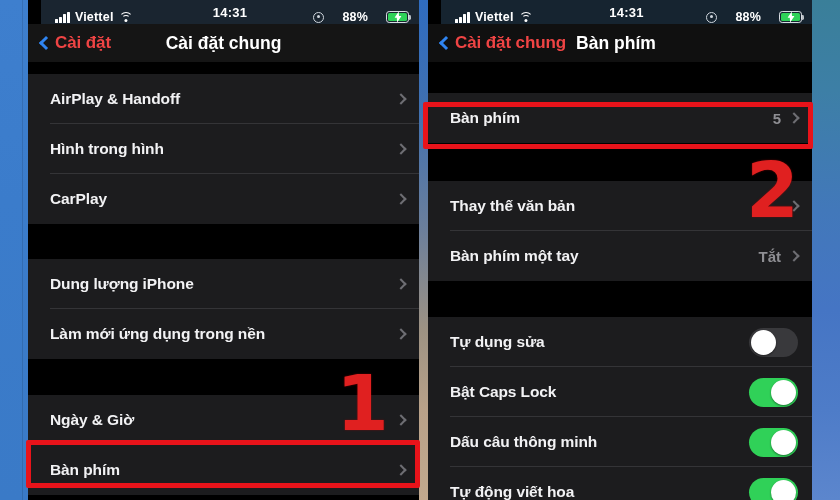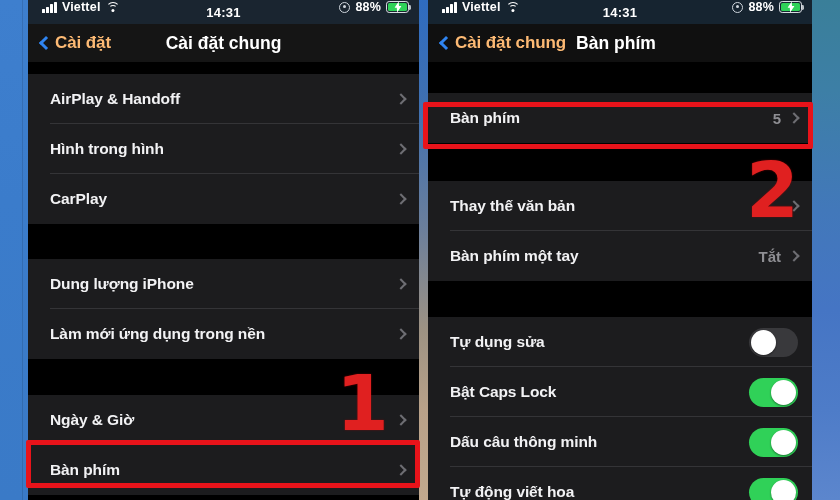--- a/index.html
+++ b/index.html
@@ -41,33 +41,34 @@
     overflow: hidden;
   }
   .phone.left  { left: 28px;  width: 391px; }
   .phone.right { left: 428px; width: 384px; }
 
   
   .statusbar {
     position: relative;
     height: 24px;
     background: #1a2530;
-    display: flex; align-items: flex-start;
+    display: flex; align-items: flex-end;
     padding: 0 10px 0 14px;
     color: #fff;
+    margin-left: 13px;
   }
   .phone.right .statusbar { background: #162430; }
   .sb-left { display: flex; align-items: center; gap: 5px; }
   .sb-center {
     position: absolute; left: 0; right: 0; top: 0; height: 24px;
     display: flex; align-items: center; justify-content: center;
     pointer-events: none;
   }
   .sb-right {
-    margin-left: auto; display: flex; align-items: center; gap: 5px;
+    margin-left: auto; display: flex; align-items: center; gap: 18px;
   }
   .sb-text {
     font-size: 12.5px; font-weight: bold; letter-spacing: .2px;
     color: #fff; white-space: nowrap;
   }
   .sb-time { font-size: 13px; font-weight: bold; color:#ffffff; letter-spacing:.3px; }
 
   .bars { display: flex; align-items: flex-end; gap: 1.5px; height: 11px; }
   .bars i { display: block; width: 2.6px; background: #fff; border-radius: .5px; }
   .bars i:nth-child(1){ height: 4px; }
@@ -128,21 +129,21 @@
   .back {
     display: flex; align-items: center; gap: 4px;
     color: #3b90f5; cursor: pointer;
   }
   .chev-back {
     width: 10px; height: 10px;
     border-left: 3.2px solid #2f84f0; border-bottom: 3.2px solid #2f84f0;
     transform: rotate(45deg); margin-left: 3px;
   }
   .back-label {
-    font-size: 17px; font-weight: bold; color: #fdba74;
+    font-size: 17px; font-weight: bold; color: #ef4444;
     letter-spacing: -.1px; white-space: nowrap;
   }
   .nav-title {
     font-size: 17.5px; font-weight: bold; color: #fff;
     white-space: nowrap;
   }
   .phone.left .nav-title {
     position: absolute; left: 0; right: 0; text-align: center;
   }
   .phone.right .nav-title { margin-left: 10px; }

